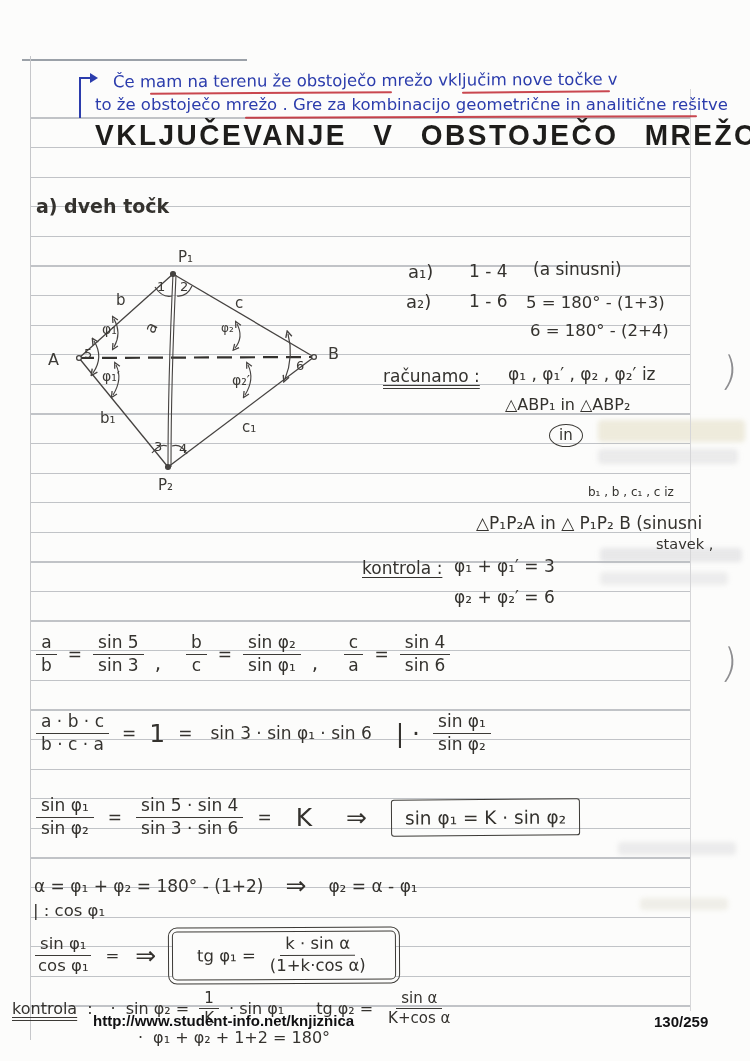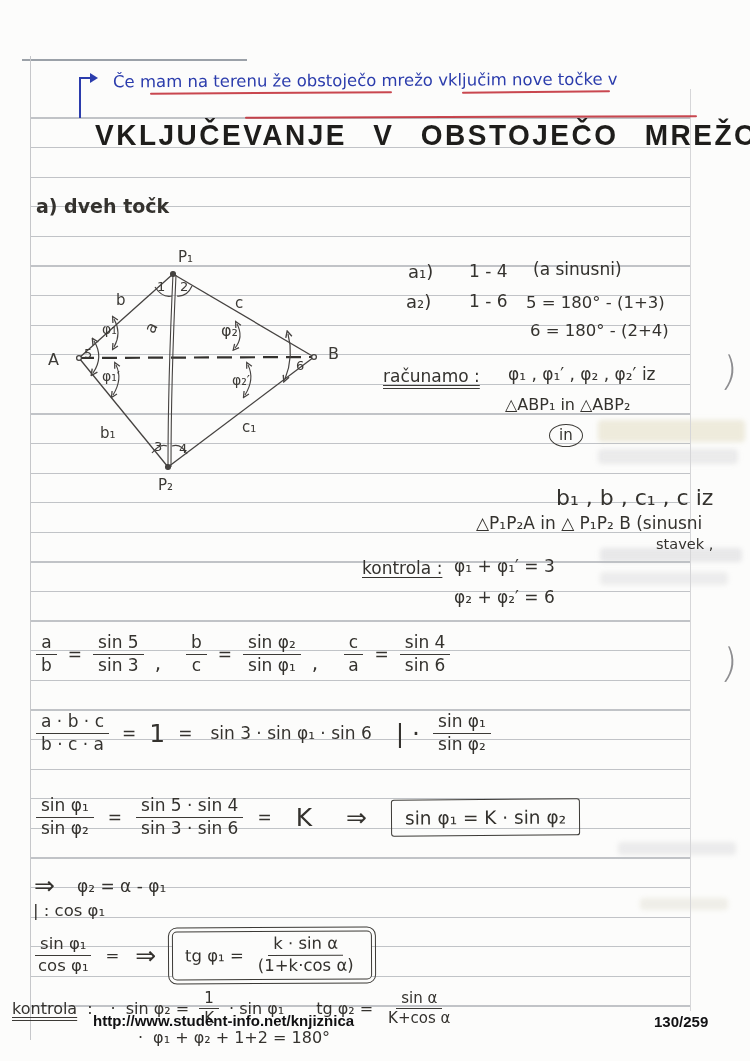--- a/index.html
+++ b/index.html
@@ -17,21 +17,21 @@
   .topline{position:absolute;left:22px;top:59px;width:225px;height:1.6px;background:#9ba1a8;}
   
   .frac{display:inline-flex;flex-direction:column;align-items:center;line-height:1.15;}
   .frac .num{padding:0 5px 1px;border-bottom:1.7px solid #3c3a36;}
   .frac .den{padding:1px 5px 0;}
   .fxrow{position:absolute;display:flex;align-items:center;white-space:nowrap;}
   .comma{align-self:flex-end;font-size:20px;}
   .big{font-size:25px;}
   .box1{border:1.9px solid #3c3a36;padding:7px 13px;border-radius:3px;transform:rotate(-.4deg);}
   .box2{border:1.8px solid #3c3a36;outline:1.8px solid #3c3a36;outline-offset:3.5px;
-        border-radius:5px;padding:3px 12px;display:inline-flex;align-items:center;gap:9px;
+        border-radius:5px;padding:3px 24px;display:inline-flex;align-items:center;gap:9px;
         transform:rotate(-.3deg);background:#fcfcfb;}
   .dbl-u{text-decoration:underline double #3c3a36;text-underline-offset:3px;}
   .circ{display:inline-block;border:1.7px solid #3c3a36;border-radius:50%;padding:1px 9px 2px;}
   .smudge{position:absolute;filter:blur(2.5px);border-radius:4px;}
   .curl{color:#8e8e91;font-size:40px;font-weight:300;}
   .dlabel{position:absolute;font-size:15px;color:#3c3a36;white-space:nowrap;}
   .footer{font-family:"Liberation Sans",sans-serif;font-weight:700;font-size:15px;color:#101012;}
 </style>
 </head>
 <body>
@@ -51,20 +51,21 @@
   <div class="vline" style="left:690px;top:89px;height:922px;background:#d6d6d8;"></div>
 
   <div class="abs curl" style="left:722px;top:348px;transform:rotate(6deg);">)</div>
   <div class="abs curl" style="left:722px;top:640px;transform:rotate(6deg);">)</div>
 
   <div class="abs" style="left:79px;top:77px;width:12px;height:0;border-top:2.4px solid #2b3cac;"></div>
   <div class="abs" style="left:79px;top:77px;width:0;height:41px;border-left:2.4px solid #2b3cac;"></div>
   <div class="abs" style="left:90px;top:73px;width:0;height:0;border-left:8px solid #2b3cac;border-top:5px solid transparent;border-bottom:5px solid transparent;"></div>
 
   <div class="abs hw blue" style="left:113px;top:71px;font-size:16.5px;transform:rotate(-.3deg);">Če mam na terenu že obstoječo mrežo vključim nove točke v</div>
+  <div class="abs hw blue" style="left:95px;top:95px;font-size:16.5px;">to že obstoječo mrežo . Gre za kombinacijo geometrične in analitične rešitve</div>
 
   <div class="red-u" style="left:150px;top:92px;width:242px;transform:rotate(-.4deg);"></div>
   <div class="red-u" style="left:462px;top:91px;width:148px;transform:rotate(-.6deg);"></div>
   <div class="red-u" style="left:245px;top:116px;width:452px;transform:rotate(-.2deg);"></div>
 
   <div class="abs hw" style="left:95px;top:119px;font-size:28px;font-weight:700;letter-spacing:2.5px;word-spacing:16px;color:#1e1d1b;transform:scaleY(1.08);font-family:'Liberation Sans',sans-serif;">VKLJUČEVANJE V OBSTOJEČO MREŽO</div>
 
   <div class="abs hw" style="left:36px;top:195px;font-size:19px;font-weight:700;">a) dveh točk</div>
 
   <div class="abs" style="left:40px;top:248px;width:300px;height:250px;">
@@ -101,50 +102,50 @@
         <circle cx="133" cy="26" r="2.4" fill="#454240"></circle>
         <circle cx="128" cy="219" r="2.4" fill="#454240"></circle>
       </g>
     </svg>
     <span class="dlabel" style="left:138px;top:0px;">P₁</span>
     <span class="dlabel" style="left:118px;top:228px;">P₂</span>
     <span class="dlabel" style="left:8px;top:102px;font-size:16px;">A</span>
     <span class="dlabel" style="left:288px;top:96px;font-size:16px;">B</span>
     <span class="dlabel" style="left:76px;top:43px;">b</span>
     <span class="dlabel" style="left:195px;top:46px;">c</span>
-    <span class="dlabel" style="left:60px;top:161px;margin-top:15px;">b₁</span>
+    <span class="dlabel" style="left:60px;top:161px;">b₁</span>
     <span class="dlabel" style="left:202px;top:170px;">c₁</span>
     <span class="dlabel" style="left:106px;top:70px;transform:rotate(-62deg);font-size:16px;">a</span>
     <span class="dlabel" style="left:117px;top:31px;font-size:13px;">1</span>
     <span class="dlabel" style="left:140px;top:31px;font-size:13px;">2</span>
     <span class="dlabel" style="left:114px;top:191px;font-size:13px;">3</span>
     <span class="dlabel" style="left:139px;top:193px;font-size:13px;">4</span>
     <span class="dlabel" style="left:44px;top:98px;font-size:13px;">5</span>
     <span class="dlabel" style="left:256px;top:110px;font-size:13px;">6</span>
     <span class="dlabel" style="left:62px;top:73px;font-size:14px;">φ₁</span>
     <span class="dlabel" style="left:62px;top:120px;font-size:14px;">φ₁′</span>
-    <span class="dlabel" style="left:181px;top:73px;font-size:16px;">φ₂</span>
+    <span class="dlabel" style="left:181px;top:73px;font-size:12px;">φ₂</span>
     <span class="dlabel" style="left:192px;top:124px;font-size:14px;">φ₂′</span>
   </div>
 
   <div class="abs hw" style="left:408px;top:261px;font-size:18px;">a₁)</div>
   <div class="abs hw" style="left:469px;top:261px;font-size:17px;">1 - 4</div>
   <div class="abs hw" style="left:533px;top:259px;font-size:17px;">(a sinusni)</div>
 
   <div class="abs hw" style="left:406px;top:291px;font-size:18px;">a₂)</div>
   <div class="abs hw" style="left:469px;top:291px;font-size:17px;text-align:right;">1 - 6</div>
   <div class="abs hw" style="left:526px;top:293px;font-size:16.5px;">5 = 180° - (1+3)</div>
   <div class="abs hw" style="left:530px;top:321px;font-size:16.5px;">6 = 180° - (2+4)</div>
 
   <div class="abs hw dbl-u" style="left:383px;top:366px;font-size:17px;">računamo :</div>
   <div class="abs hw" style="left:508px;top:364px;font-size:17px;">φ₁ , φ₁′ , φ₂ , φ₂′  iz</div>
   <div class="abs hw" style="left:505px;top:395px;font-size:16px;">△ABP₁  in  △ABP₂</div>
   <div class="abs hw circ" style="left:549px;top:424px;font-size:15px;">in</div>
 
-  <div class="abs hw" style="left:556px;top:485px;font-size:22px;">b₁ , b ,  c₁ ,  c   iz</div>
+  <div class="abs hw" style="left:588px;top:485px;font-size:12px;">b₁ , b ,  c₁ ,  c   iz</div>
   <div class="abs hw" style="left:476px;top:513px;font-size:17px;">△P₁P₂A  in  △ P₁P₂ B  (sinusni</div>
   <div class="abs hw" style="left:656px;top:536px;font-size:14.5px;">stavek ,</div>
 
   <div class="abs hw dbl-u" style="left:362px;top:558px;font-size:17px;text-decoration:underline;">kontrola :</div>
   <div class="abs hw" style="left:454px;top:556px;font-size:17px;">φ₁ + φ₁′ = 3</div>
   <div class="abs hw" style="left:454px;top:587px;font-size:17px;">φ₂ + φ₂′ = 6</div>
 
   <div class="fxrow hw" style="left:36px;top:633px;font-size:17px;gap:11px;">
     <span class="frac">
         <span class="num">a</span>
@@ -205,20 +206,21 @@
         <span class="num">sin 5 · sin 4</span>
         <span class="den">sin 3 · sin 6</span>
       </span>
     <span>=</span>
     <span class="big" style="margin:0 10px;">K</span>
     <span class="big" style="margin:0 10px;">⇒</span>
     <span class="box1" style="font-size:18.5px;">sin φ₁ = K · sin φ₂</span>
   </div>
 
   <div class="fxrow hw" style="left:34px;top:871px;font-size:17px;gap:22px;">
+    <span>α = φ₁ + φ₂ = 180° - (1+2)</span>
     <span class="big">⇒</span>
     <span>φ₂ = α - φ₁</span>
   </div>
 
   <div class="fxrow hw" style="left:33px;top:901px;font-size:16.5px;gap:26px;">
     <span>| : cos φ₁</span>
   </div>
 
   <div class="fxrow hw" style="left:33px;top:931px;font-size:16.5px;gap:12px;">
     <span class="frac">

